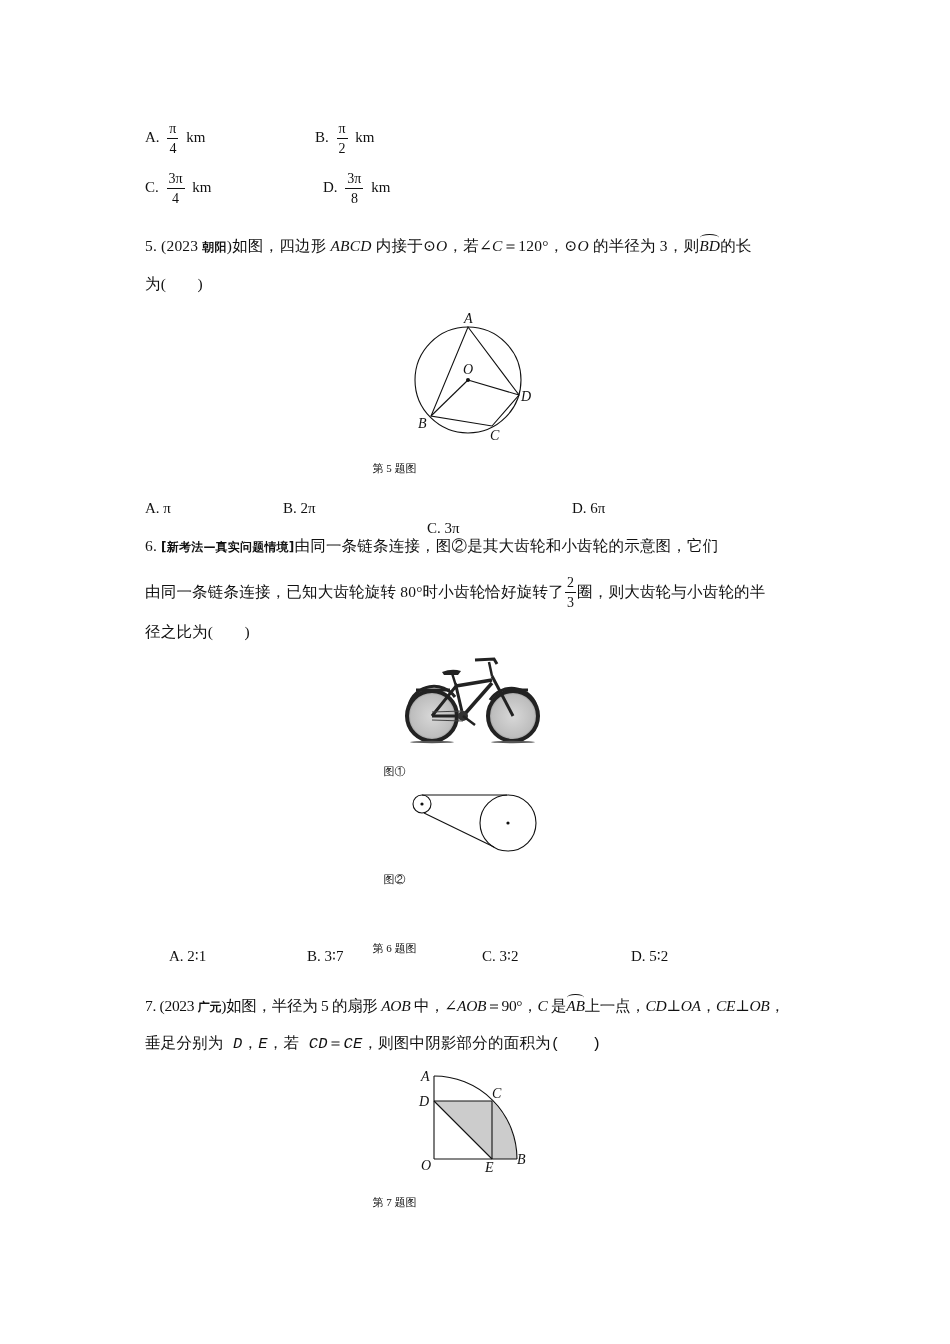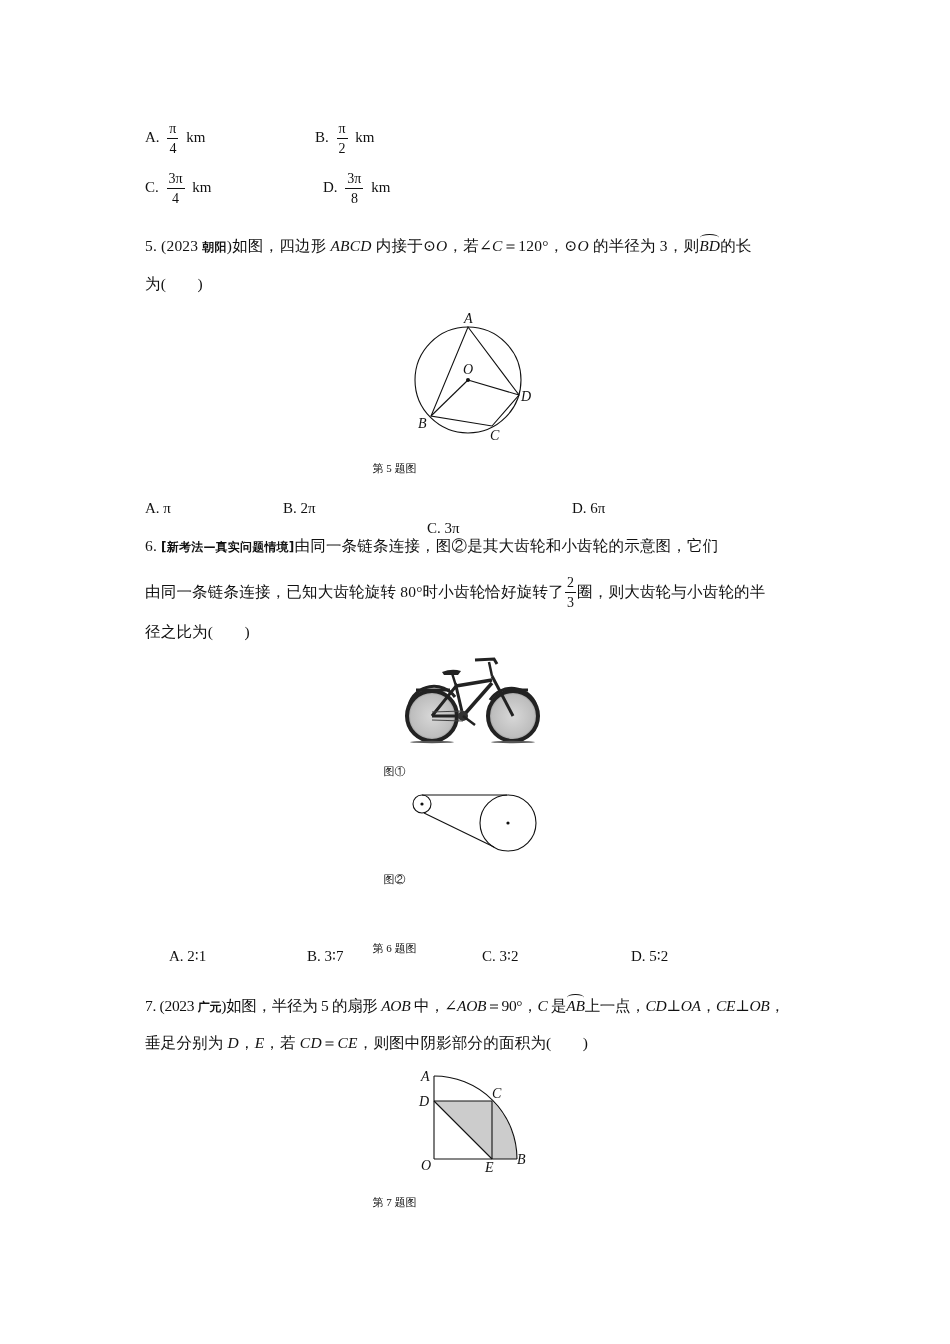--- a/index.html
+++ b/index.html
@@ -143,21 +143,21 @@
   <div class="opt" style="left:307px; top:947px;">B. 3∶7</div>
   <div class="opt" style="left:482px; top:947px;">C. 3∶2</div>
   <div class="opt" style="left:631px; top:947px;">D. 5∶2</div>
 </div>
 
 <div>
   <div class="line" style="top:996px; letter-spacing:-0.3px;">
     <span>7.</span>
     <span>(2023 </span><span class="bold">广元</span><span>)</span><span>如图，半径为 5 的扇形 </span><i class="m">AOB</i><span> 中，∠</span><i class="m">AOB</i><span>＝90°，</span><i class="m">C</i><span> 是</span><span class="arc">AB</span><span>上一点，</span><i class="m">CD</i><span>⊥</span><i class="m">OA</i><span>，</span><i class="m">CE</i><span>⊥</span><i class="m">OB</i><span>，</span>
   </div>
-  <div class="line" style="top:1033px;">
+  <div class="line" style="top:1033px;font-family:Liberation Mono, monospace;">
     <span>垂足分别为 </span><i class="m">D</i><span>，</span><i class="m">E</i><span>，若 </span><i class="m">CD</i><span>＝</span><i class="m">CE</i><span>，则图中阴影部分的面积为(　　)</span>
   </div>
 
   <svg style="position:absolute; left:410px; top:1062px;" width="130" height="118" viewBox="410 1062 130 118">
 
     <polygon points="434,1101 492,1101 492,1159" fill="#cccccc"></polygon>
     <path d="M492 1101 A83 83 0 0 1 517 1159 L492 1159 Z" fill="#cccccc"></path>
 
     <path d="M434 1076 A83 83 0 0 1 517 1159" fill="none" stroke="#111" stroke-width="1.1"></path>
     <line x1="434" y1="1076" x2="434" y2="1159" stroke="#111" stroke-width="1.1"></line>

